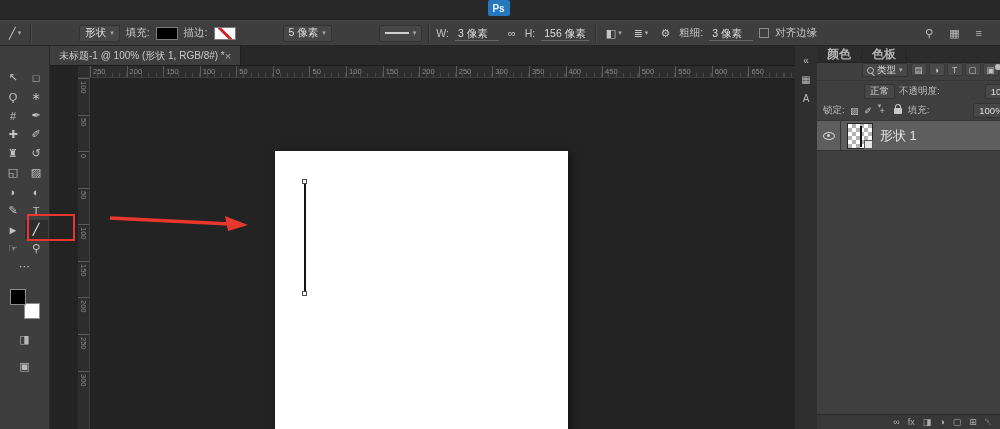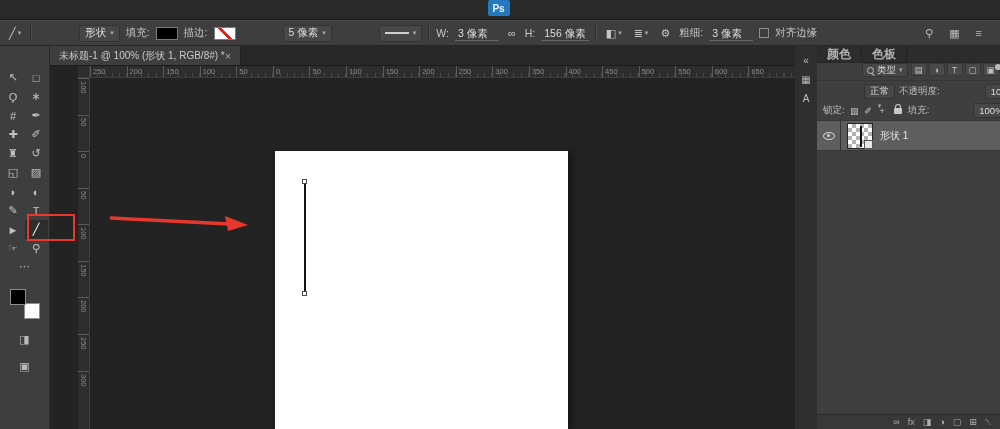--- a/index.html
+++ b/index.html
@@ -119,21 +119,21 @@
   .eye { width:12px; height:8px; border:1px solid #d2d2d2; border-radius:50%; position:relative; display:inline-block; }
   .eye b { position:absolute; left:3px; top:1.5px; width:3px; height:3px; background:#d2d2d2; border-radius:50%; }
   .thumb { width:26px; height:26px; margin:0 7px 0 6px; border:1px solid #262626; position:relative; flex:none; }
   .checker { background-color:#fff;
     background-image:linear-gradient(45deg,#b3b3b3 25%,transparent 25%,transparent 75%,#b3b3b3 75%),
                      linear-gradient(45deg,#b3b3b3 25%,transparent 25%,transparent 75%,#b3b3b3 75%);
     background-size:8px 8px; background-position:0 0,4px 4px; }
   .thumb-line { position:absolute; left:12px; top:2px; width:2px; height:21px; background:#111; }
   .badge { position:absolute; right:-1px; bottom:-1px; width:9px; height:9px; background:#e6e6e6; border:1px solid #555; }
   .white { background:#fff; }
-  .layer-name { font-size:10px; color:#e2e2e2; white-space:nowrap; }
+  .layer-name { font-size:13px; color:#e2e2e2; white-space:nowrap; }
   .css-lock { display:inline-block; width:8px; height:6px; background:#c9c9c9; border-radius:1px; position:relative; }
   .css-lock::before { content:""; position:absolute; left:1px; top:-4px; width:4px; height:3px;
                       border:1.5px solid #c9c9c9; border-bottom:none; border-radius:3px 3px 0 0; }
   .lock-right { margin-left:auto; margin-right:10px; }
 
   .panel-footer { position:absolute; left:0; bottom:0; width:100%; height:15px; background:#383838;
                   border-top:1px solid #2b2b2b; display:flex; align-items:center; justify-content:flex-end;
                   gap:8px; padding:0 8px; }
   .panel-footer .fi { color:#aeaeae; font-size:9px; font-style:normal; }
 </style>

